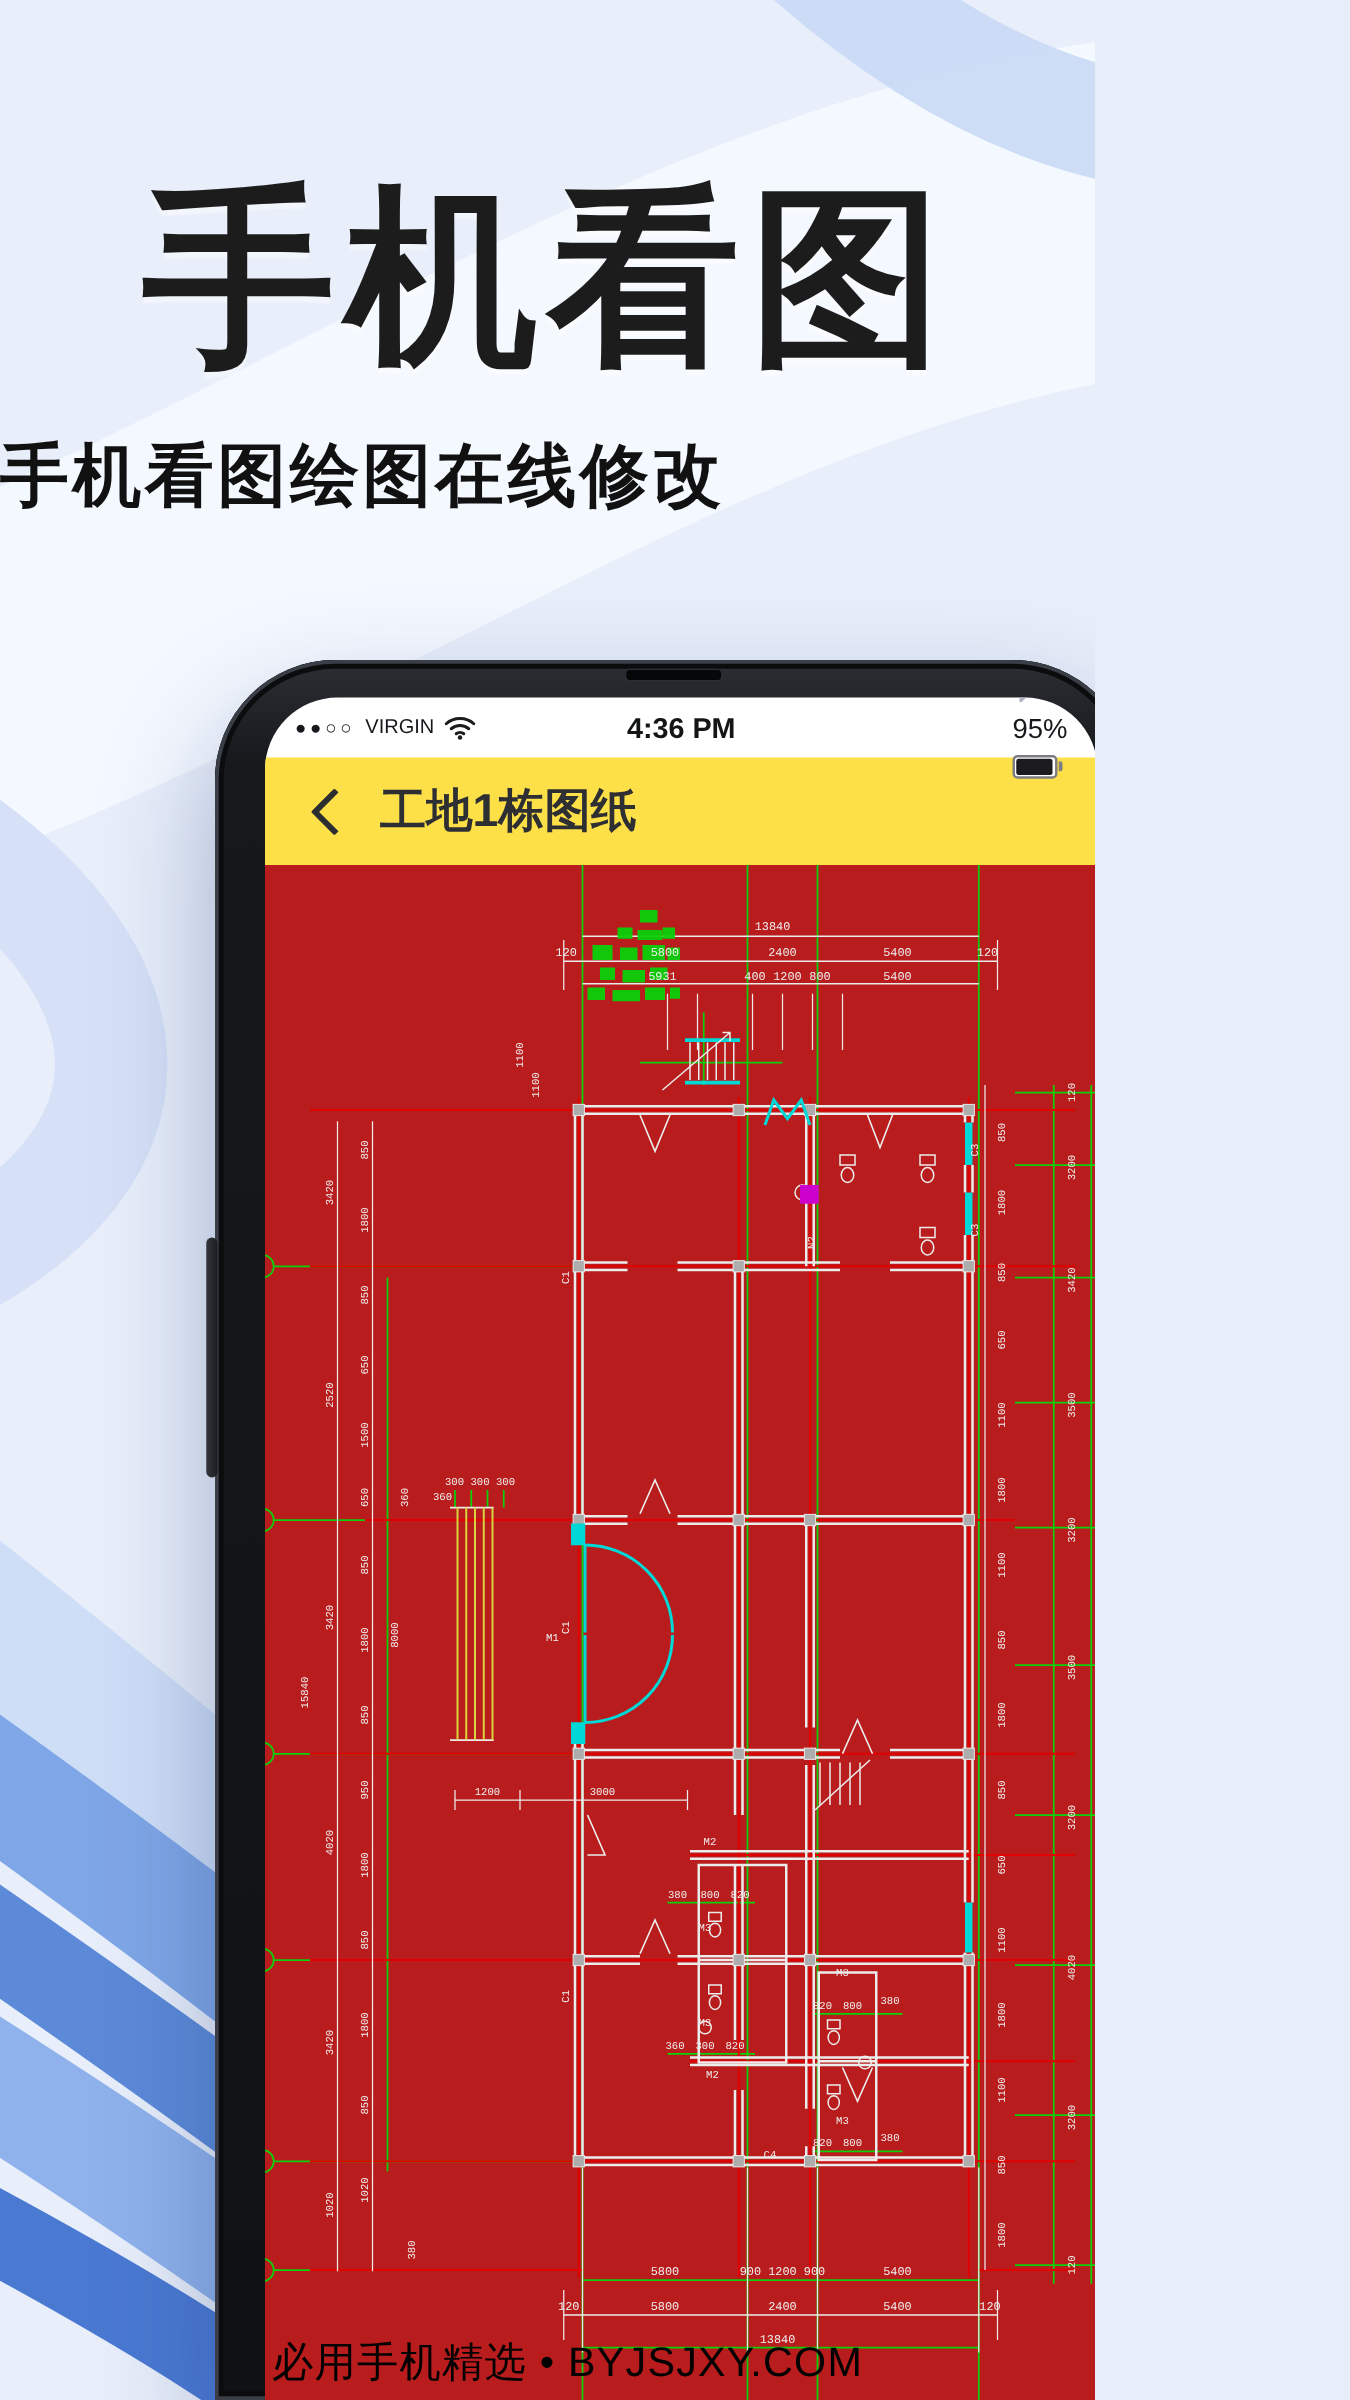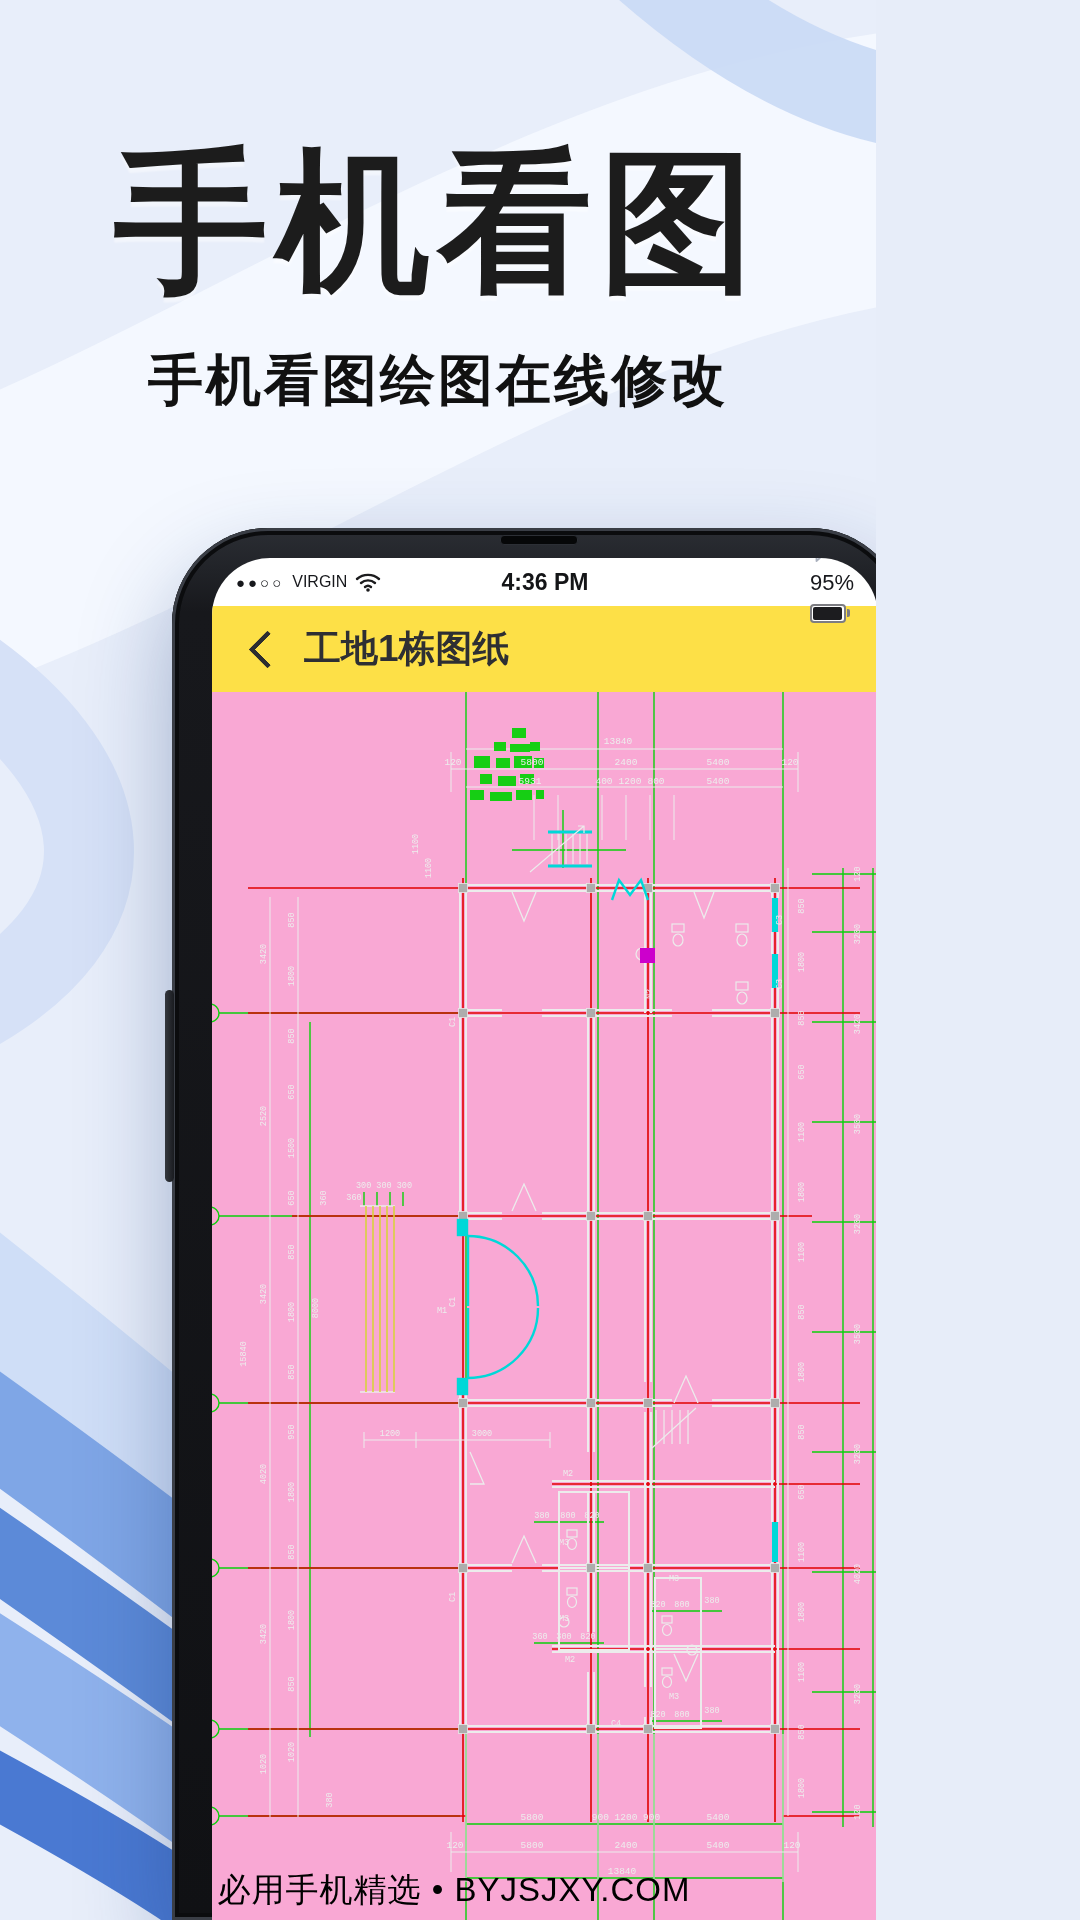--- a/index.html
+++ b/index.html
@@ -4,21 +4,21 @@
 <style>
   html,body{margin:0;padding:0;width:1080px;height:1920px;overflow:hidden;
     font-family:"Liberation Sans",sans-serif;background:#e7edf9;}
   .stage{position:relative;width:876px;height:1920px;overflow:hidden;}
   
   .bg{position:absolute;inset:0;z-index:0;}
   
   .hero-title{position:absolute;top:120px;left:0;width:100%;text-align:center;
     font-size:154px;font-weight:900;letter-spacing:8px;color:#1c1c1c;z-index:2;
     text-shadow:0 5px 2px rgba(255,255,255,.45);}
-  .hero-sub{position:absolute;top:344px;left:0;width:100%;text-align:center;
+  .hero-sub{position:absolute;top:344px;left:0;width:100%;
     font-size:55px;font-weight:700;letter-spacing:3px;color:#111;z-index:2;}
   
   .phone{position:absolute;left:172px;top:528px;width:734px;height:1392px;z-index:3;
     background:linear-gradient(180deg,#2b2e34 0%,#17181c 6%,#101114 100%);
     border-radius:96px 96px 0 0;
     box-shadow:inset 0 0 0 3px #3a3e46, inset 0 0 0 7px #0b0c0e, 0 40px 90px rgba(30,60,120,.35);}
   .speaker{position:absolute;left:50%;top:7px;transform:translateX(-50%);width:76px;height:8px;
     border-radius:4px;background:#060708;border:1px solid #2c2f35;}
   .side-btn{position:absolute;width:9px;border-radius:5px;background:linear-gradient(90deg,#34373e,#1a1c20);}
   .btn-vol{left:-7px;top:462px;height:192px;}
@@ -37,21 +37,21 @@
   .batt{width:32px;height:15px;border:2px solid #7d7d82;border-radius:4px;position:relative;background:#fff;}
   .batt .fill{position:absolute;left:1px;top:1px;bottom:1px;width:92%;background:#1c1c1f;border-radius:2px;}
   .batt .tip{position:absolute;right:-6px;top:3.5px;width:3px;height:8px;background:#7d7d82;border-radius:0 2px 2px 0;}
   
   .navbar{position:absolute;top:48px;left:0;right:0;height:86px;background:#fde047;display:flex;align-items:center;}
   .back{width:54px;height:54px;margin-left:24px;position:relative;cursor:pointer;}
   .back::before{content:"";position:absolute;left:18px;top:14px;width:22px;height:22px;
     border-left:5px solid #2c2d30;border-bottom:5px solid #2c2d30;transform:rotate(45deg);border-radius:2px;}
   .nav-title{font-size:37px;font-weight:700;color:#2e2f33;margin-left:14px;}
   
-  .cad{position:absolute;top:134px;left:0;right:0;bottom:0;background:#f9a8d4;}
+  .cad{position:absolute;top:134px;left:0;right:0;bottom:0;background:#b91c1c;}
   .cad svg{display:block;}
   g.dims text,text.dim{font-family:"Liberation Mono","Liberation Sans",monospace;font-size:9.5px;fill:#ededed;}
   g.dims-small text{font-size:8.5px;}
   .watermark{position:absolute;top:1868px;left:16px;width:100%;text-align:center;z-index:5;
     color:#000000;font-size:33px;letter-spacing:1px;}
 </style>
 </head>
 <body>
 
 <div class="stage">

